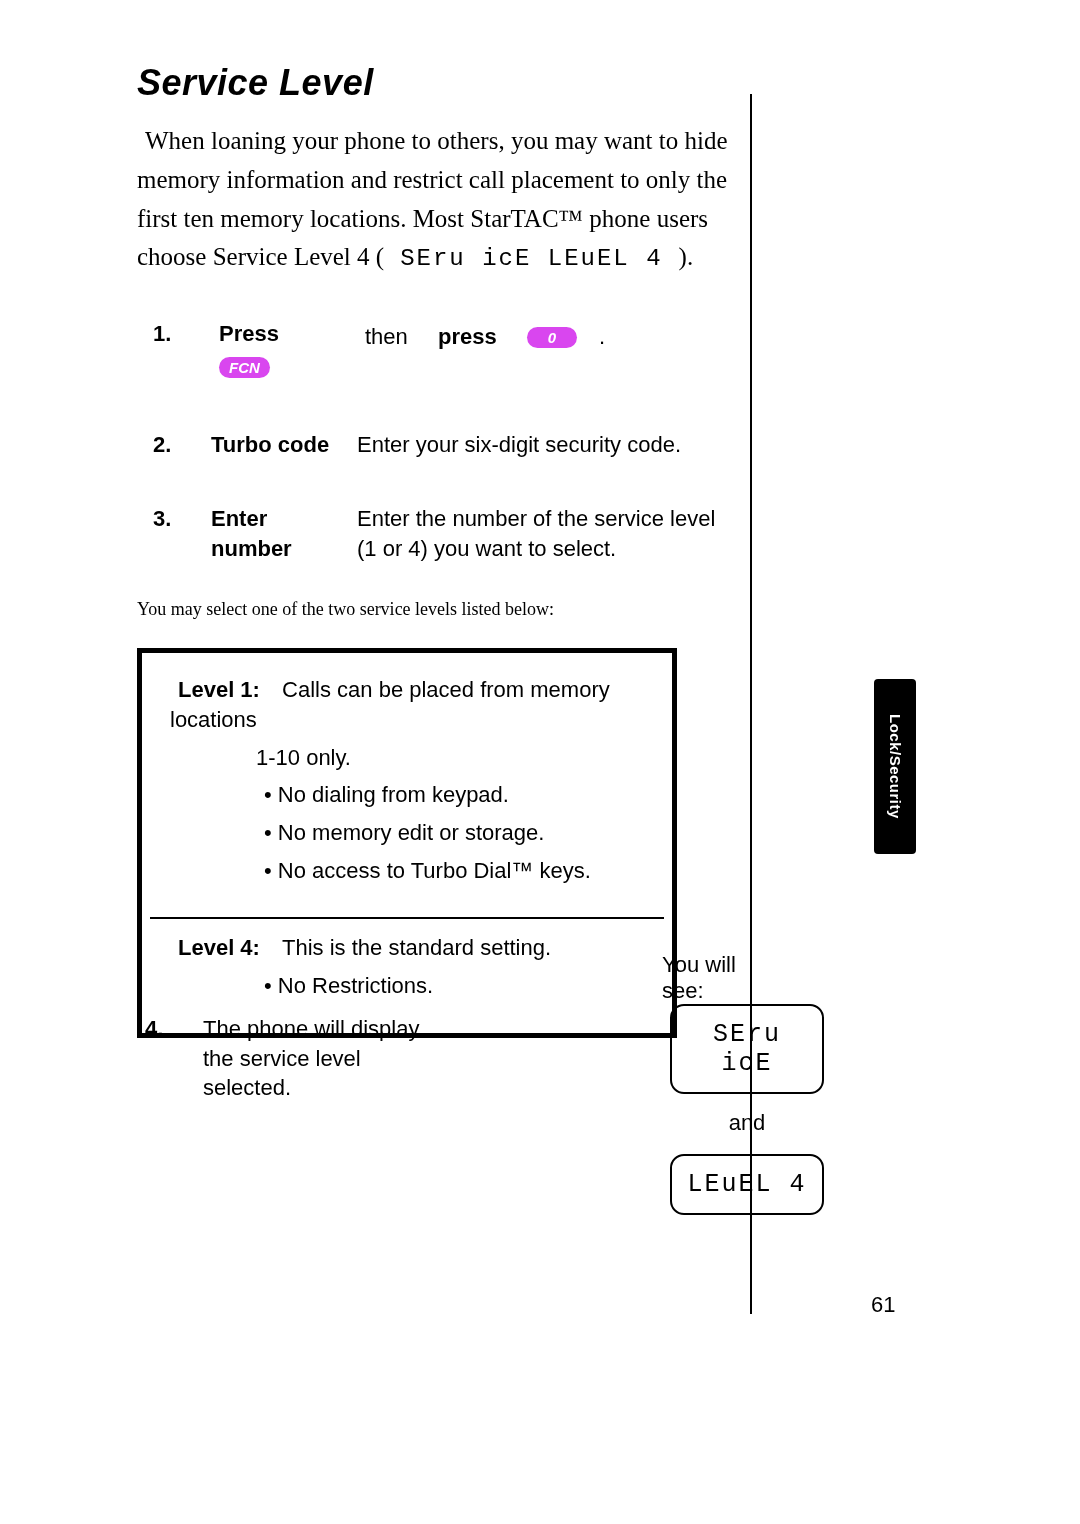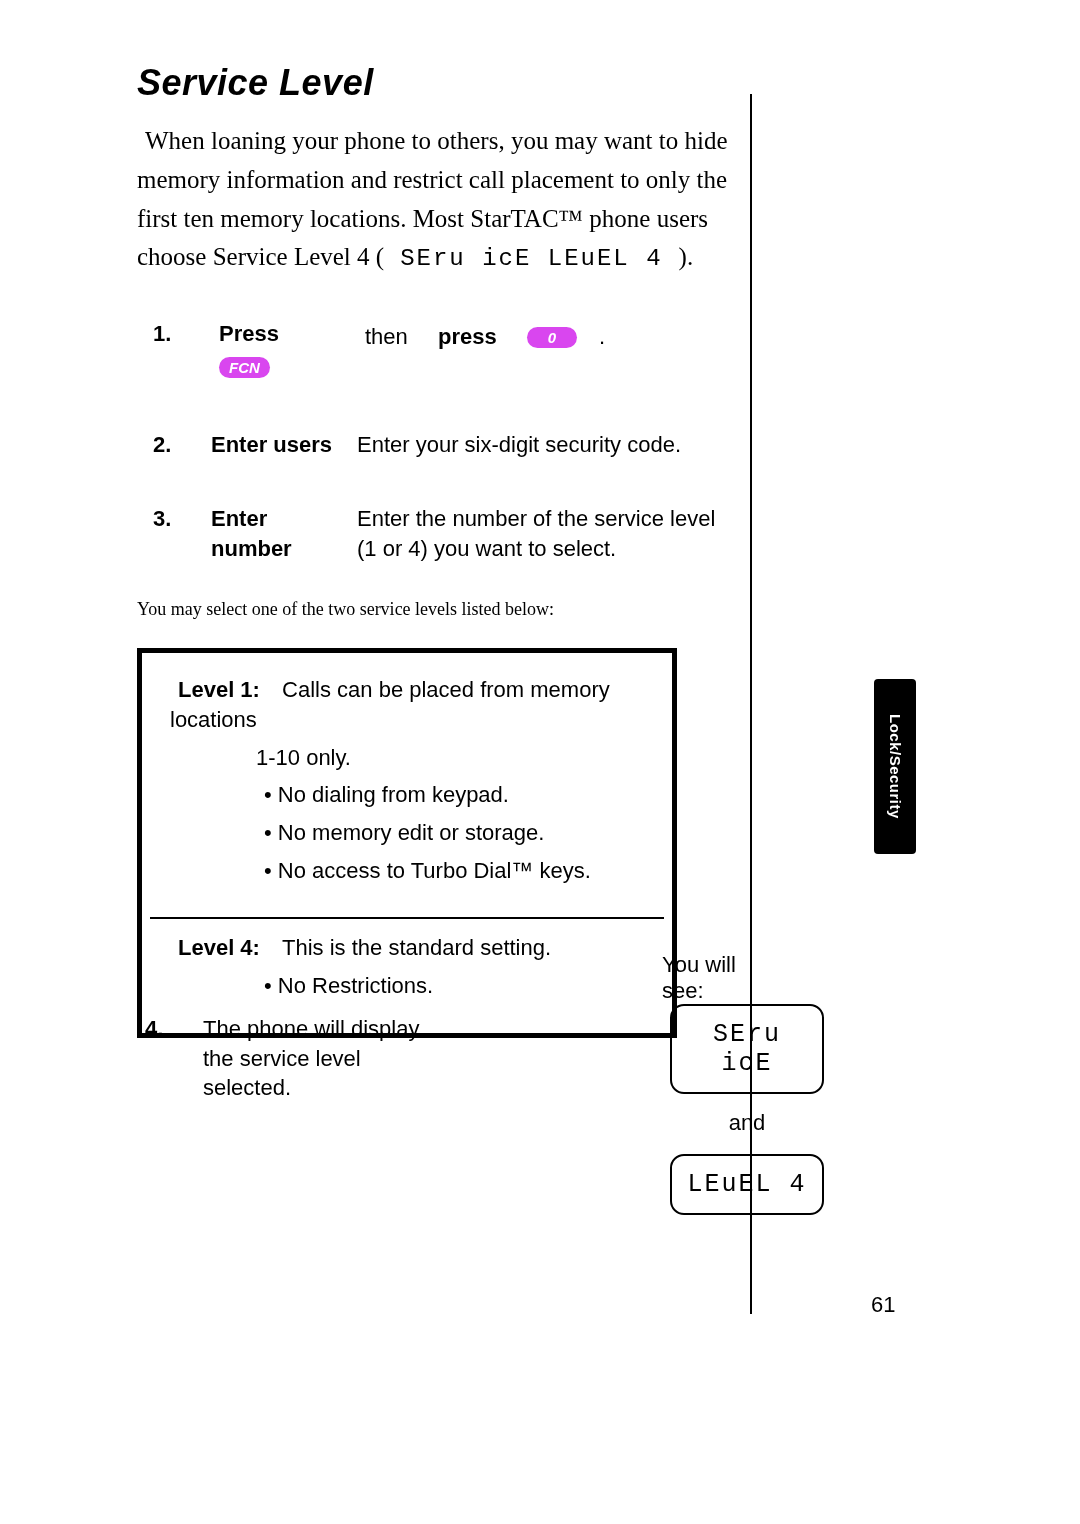--- a/index.html
+++ b/index.html
@@ -195,21 +195,21 @@
       <div class="desc">
         <span>then</span>
         <b><span>press</span></b>
         <span class="key" style="min-width:50px">0</span>
         <span>.</span>
       </div>
     </div>
 
     <div class="step">
       <div class="num">2.</div>
-      <div class="action">Enter users</div>
+      <div class="action">Turbo code</div>
       <div class="desc">Enter your six-digit security code.</div>
     </div>
 
     <div class="step">
       <div class="num">3.</div>
       <div class="action">Enter number</div>
       <div class="desc">Enter the number of the service level (1 or 4) you want to select.</div>
     </div>
 
   </div>

